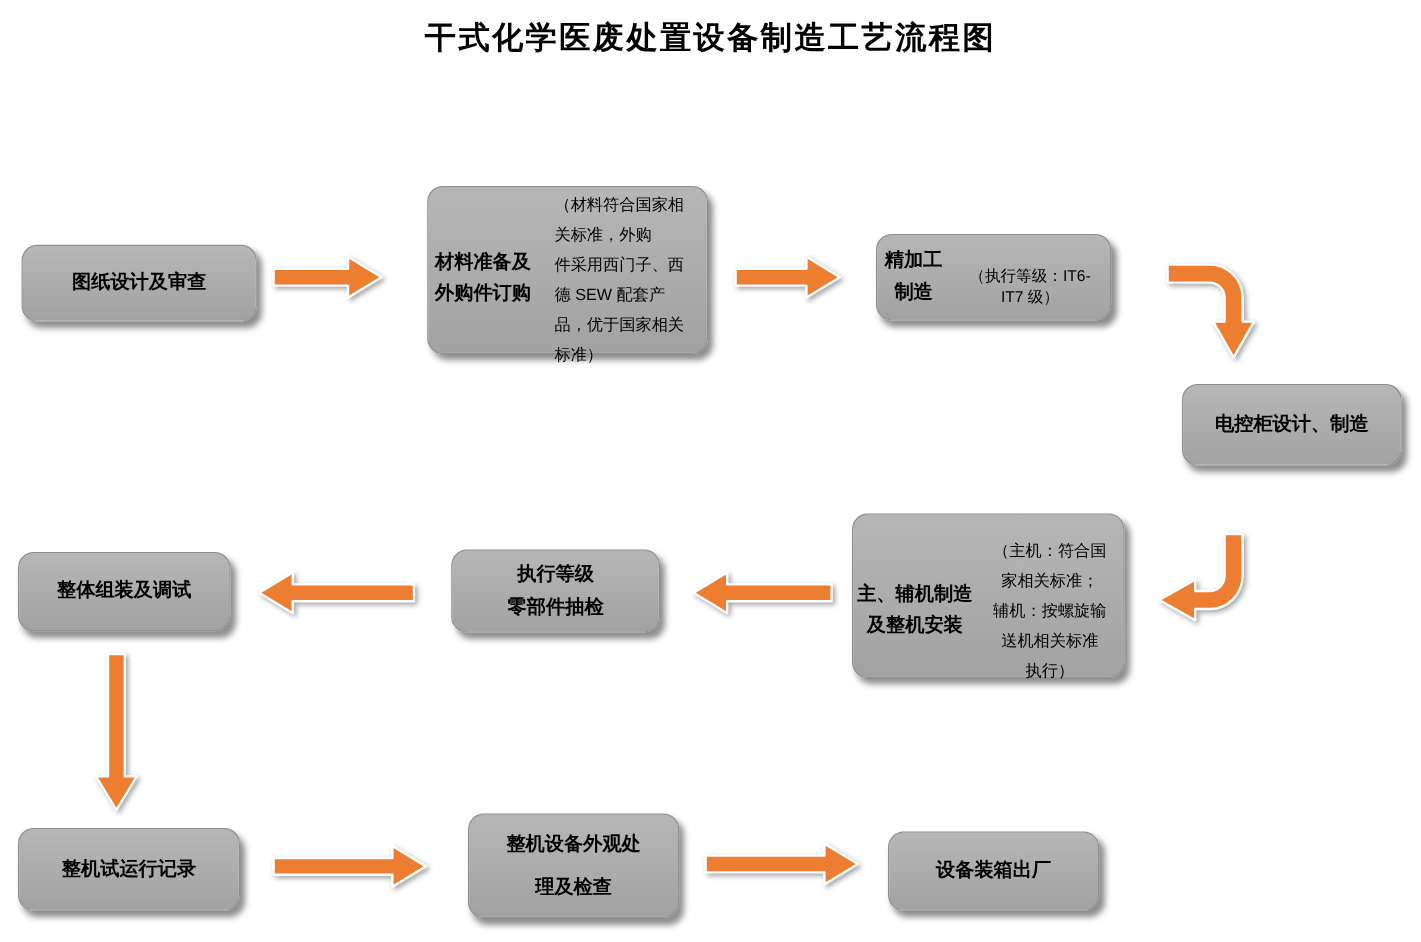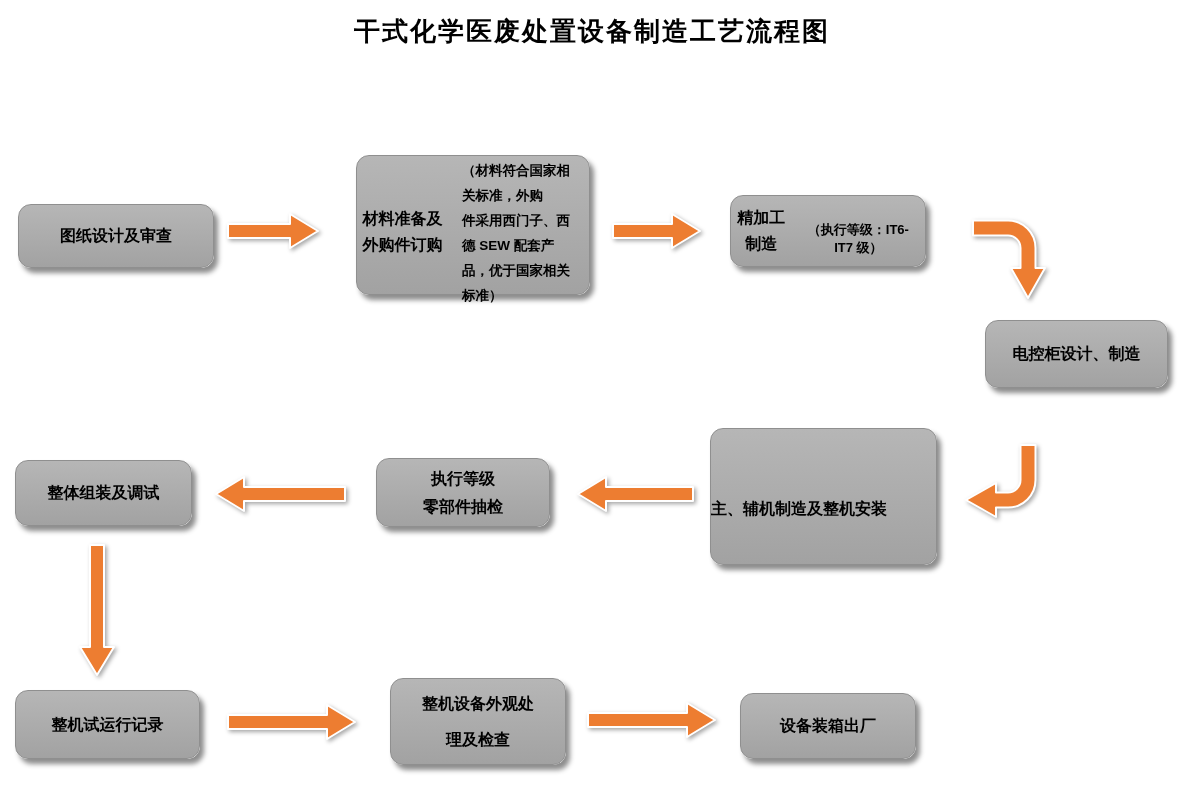--- a/index.html
+++ b/index.html
@@ -31,21 +31,21 @@
     display:flex; flex-direction:row;
     align-items:center; justify-content:center;
     text-align:center;
     box-sizing:border-box;
   }
   .node-title {
     font-size:16px; font-weight:bold;
     white-space:pre-line; line-height:1.6;
   }
   .node-sub {
-    font-size:13.5px; font-weight:bold;
+    font-size:13.5px; font-weight:normal;
     white-space:pre-line; line-height:1.85;
     padding:2px 10px 0 10px;
   }
   
   .n0 { left:18px;  top:204px; width:196px; height:64px; }
   .n1 { left:356px; top:155px; width:234px; height:140px; justify-content:flex-start; padding-top:14px; }
   .n1 .node-sub { text-align:left; padding:4px 13px 0 14px; }
   .n2 { left:730px; top:195px; width:196px; height:72px; }
   .n2 .node-sub { font-size:13px; line-height:1.4;margin-top:14px; }
   .n3 { left:985px; top:320px; width:183px; height:68px; }
@@ -101,20 +101,23 @@
     <div class="node-title">精加工制造</div>
     <div class="node-sub">（执行等级：IT6-IT7 级）</div>
   </div>
 
   <div class="node n3">
     <div class="node-title">电控柜设计、制造</div>
   </div>
 
   <div class="node n4">
     <div class="node-title">主、辅机制造及整机安装</div>
+    <div class="node-sub">（主机：符合国家相关标准；
+辅机：按螺旋输送机相关标准
+执行）</div>
   </div>
 
   <div class="node n5">
     <div class="node-title">执行等级
 零部件抽检</div>
   </div>
 
   <div class="node n6">
     <div class="node-title">整体组装及调试</div>
   </div>

